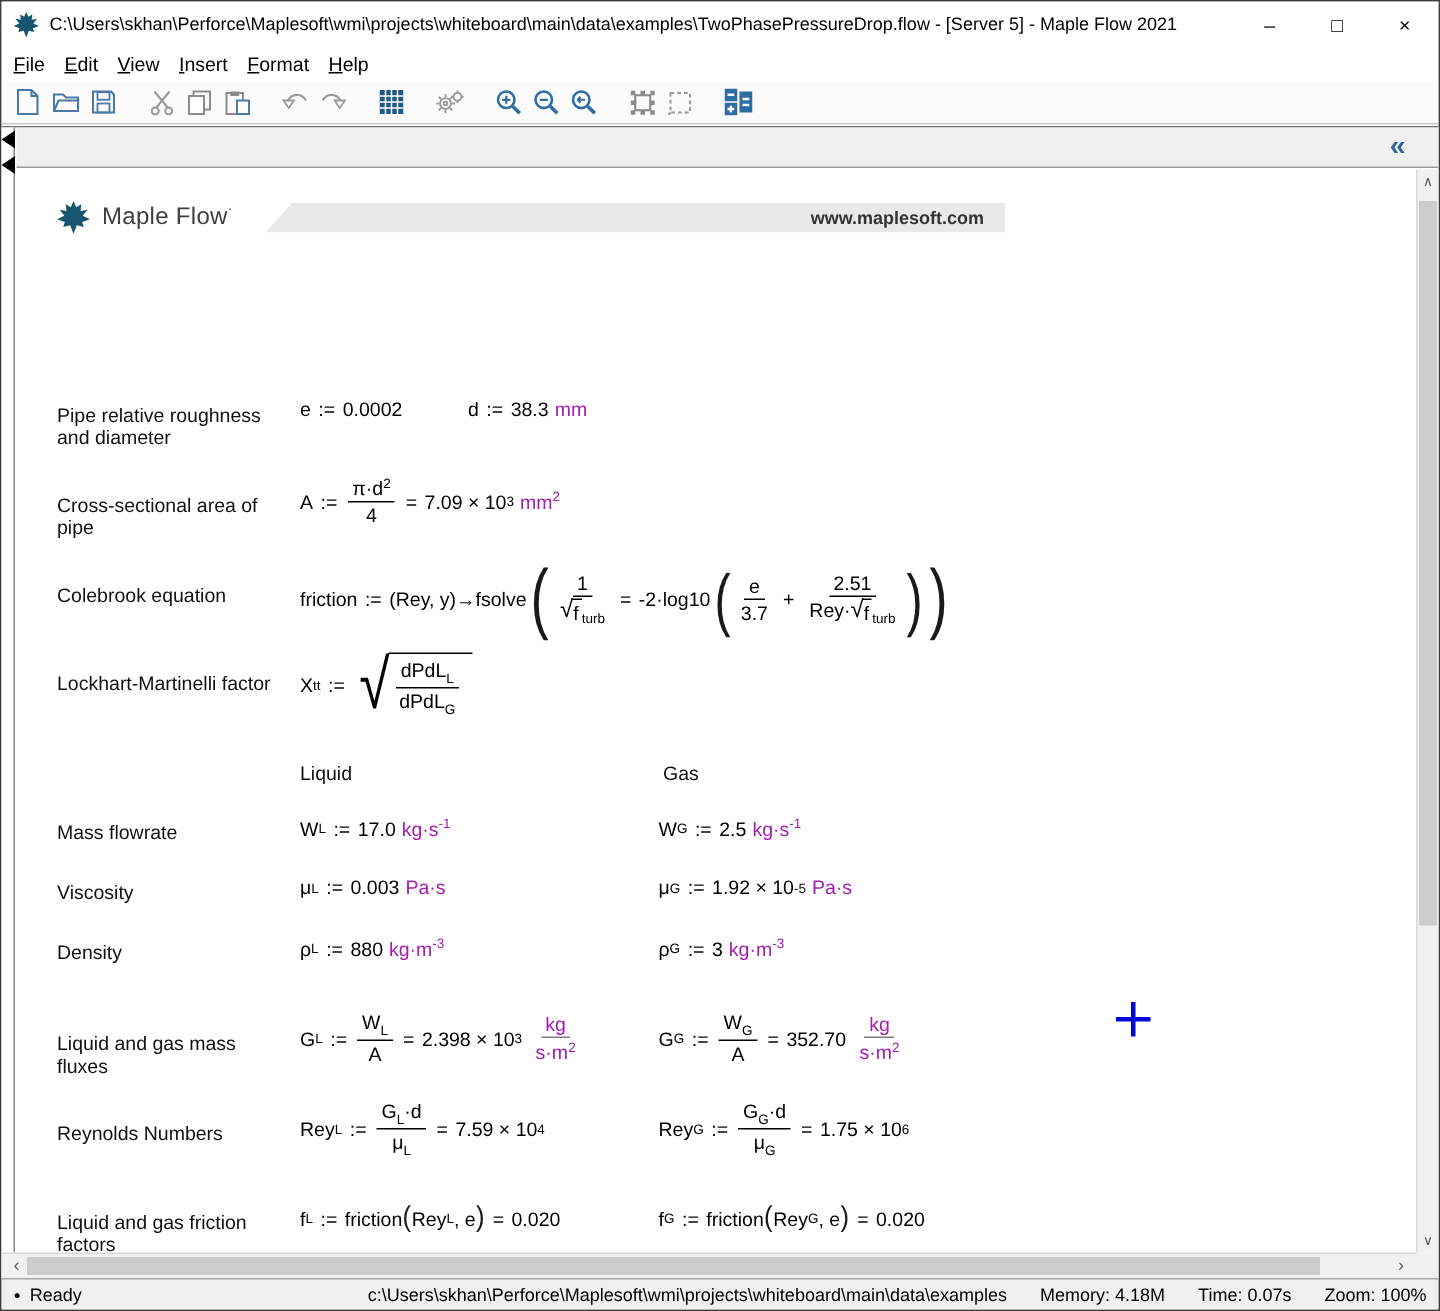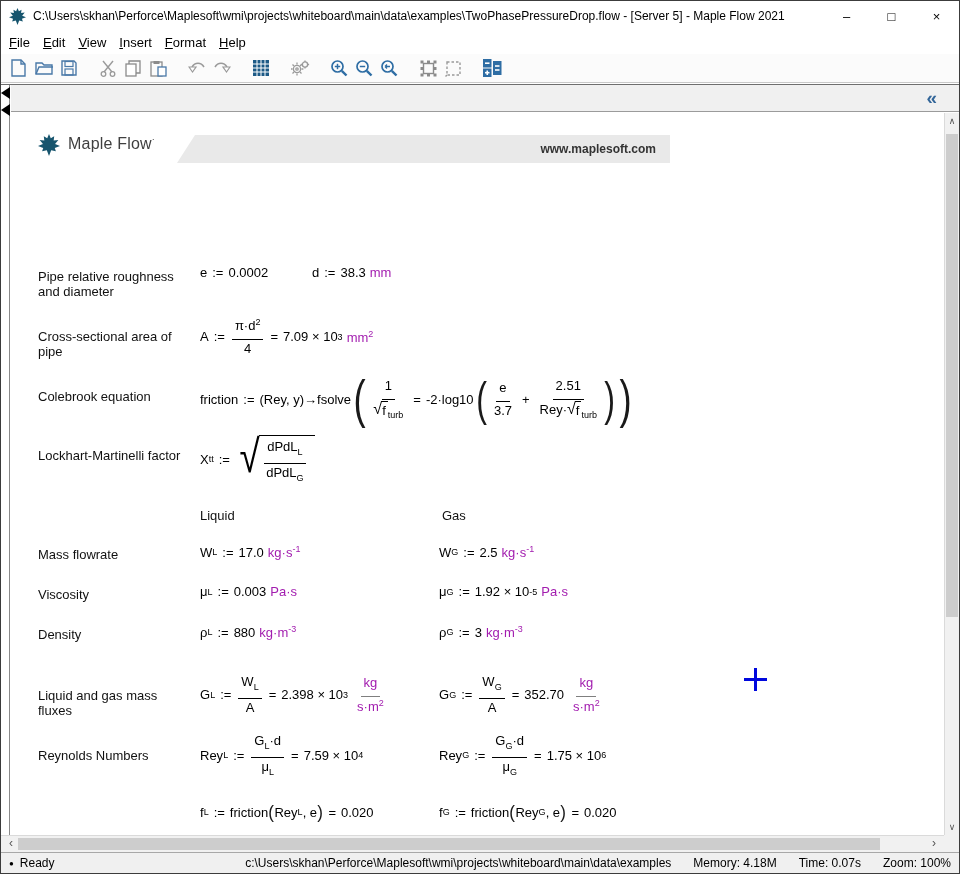--- a/index.html
+++ b/index.html
@@ -44,35 +44,35 @@
   
   .statusbar { position:absolute; left:0; right:0; bottom:0; height:21px; background:#f0f0f0; border-top:1px solid #a8a8a8; display:flex; align-items:center; font-size:12px; color:#000; padding:0 8px; }
   .status-left { display:flex; align-items:center; gap:6px; }
   .status-dot { font-size:8px; }
   .status-right { margin-left:auto; display:flex; gap:22px; }
 
   
   .brand { position:absolute; left:27px; top:21px; display:flex; align-items:flex-start; z-index:2; }
   .brand-name { font-size:16px; color:#3f3f3f; margin-left:8px; letter-spacing:0.2px; }
   .brand-tm { font-size:9px; vertical-align:7px; color:#3f3f3f; }
-  .ribbon { position:absolute; left:166px; top:22px; width:493px; height:28px; background:#e9e9e9; clip-path:polygon(18px 0, 100% 0, 100% 100%, 0 100%); display:flex; align-items:center; justify-content:flex-end; padding-right:14px; }
+  .ribbon { position:absolute; left:166px; top:22px; width:493px; height:20px; background:#e9e9e9; clip-path:polygon(18px 0, 100% 0, 100% 100%, 0 100%); display:flex; align-items:center; justify-content:flex-end; padding-right:14px; }
   .ribbon-url { font-size:12px; color:#333; font-weight:bold; }
   .doc-title { position:absolute; left:27px; top:70px; font-size:20px; color:#000; }
 
   .lbl { position:absolute; left:27px; width:150px; font-size:13px; color:#111; line-height:1.18; }
   .colhead { position:absolute; font-size:13px; color:#111; }
 
   .math { position:absolute; display:flex; align-items:center; font-size:13px; color:#000; white-space:nowrap; }
   .op { margin:0 5px; }
   .eq { margin:0 5px; }
   .sb { font-size:9px; vertical-align:-4px; }
   .sp { font-size:9px; vertical-align:5px; }
   .unit { color:#a21caf; margin-left:4px; }
   .frac { display:inline-flex; flex-direction:column; align-items:center; text-align:center; margin:0 2px; }
-  .frac .num { display:block; border-bottom:1px solid #000; padding:0 3px 6px; }
+  .frac .num { display:block; border-bottom:1px solid #000; padding:0 3px 1px; }
   .frac .den { display:block; padding:1px 3px 0; }
   .gfrac .num { border-bottom-color:#7f7f7f; }
   .rad { display:inline-flex; align-items:flex-start; }
   .rad-sign { font-size:16px; line-height:1.05; font-weight:400; }
   .rad-body { border-top:1px solid #000; padding:1px 2px 0 1px; margin-left:-1px; }
   .rad-big { display:inline-flex; align-items:flex-start; margin:0 2px; }
   .rad-big .rad-sign { font-size:46px; font-weight:100; line-height:0.92; transform:scaleX(0.8); }
   .rad-big .rad-body { border-top:1px solid #000; padding:3px 6px 0 2px; margin-left:-3px; }
   .bigp { display:inline-block; font-weight:300; line-height:0.85; transform:scaleX(0.7); color:#1a1a1a; }
   .p52 { font-size:52px; }
@@ -456,20 +456,21 @@
           <span class="op">:=</span>
         <span class="frac">
             <span class="num"><span>G</span><span class="sb">G</span><span>·d</span></span>
             <span class="den"><span>μ</span><span class="sb">G</span></span>
           </span>
         <span class="eq">=</span>
         <span>1.75 × 10</span>
           <span class="sp">6</span>
       </div>
 
+      <div class="lbl" style="top:694px">Liquid and gas friction factors</div>
       <div class="math" style="left:189px; top:691px">
         <span>f</span>
           <span class="sb">L</span>
           <span class="op">:=</span>
         <span>friction</span>
           <span class="bigp p20">(</span>
           <span>Rey</span>
           <span class="sb">L</span>
           <span>, e</span>
           <span class="bigp p20">)</span>

